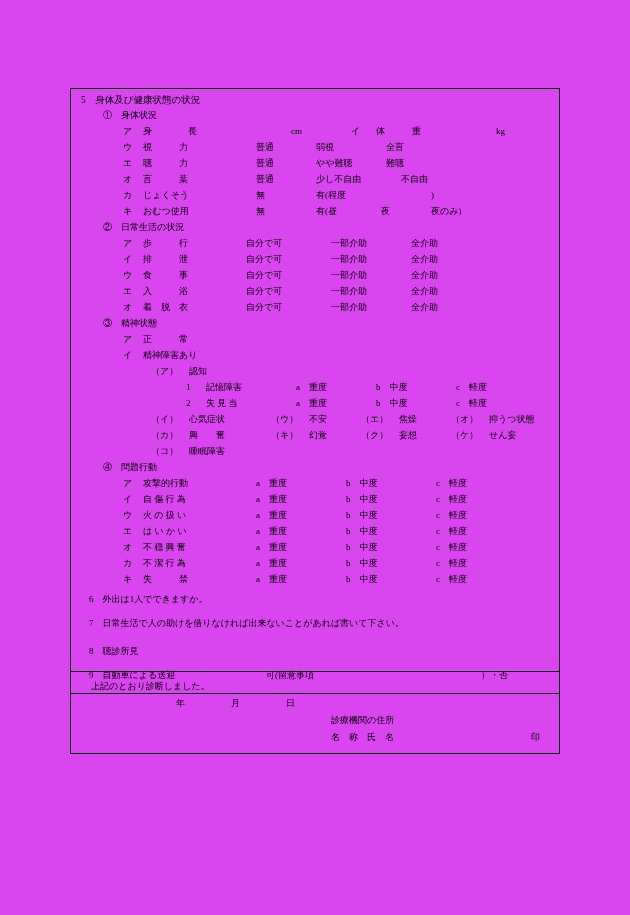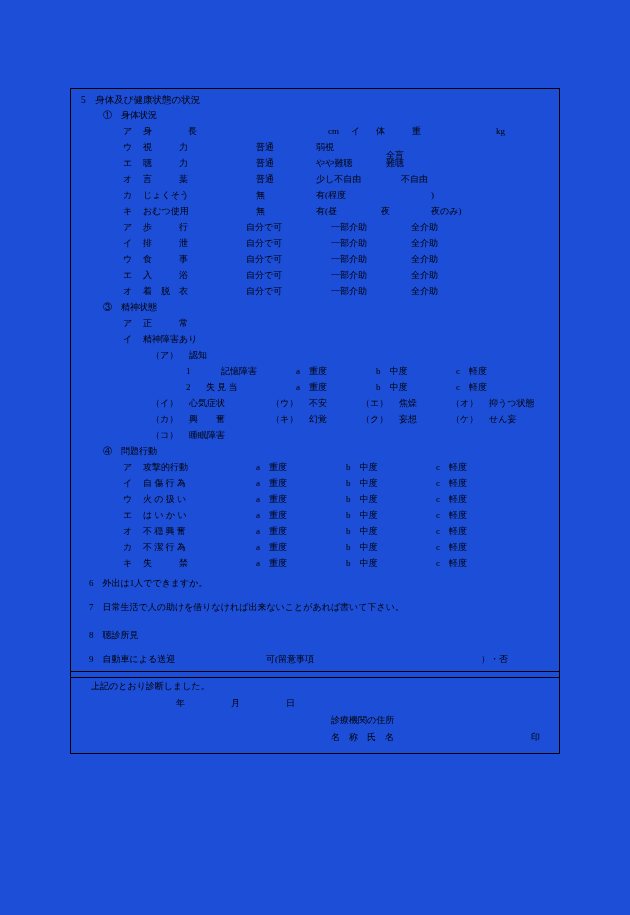--- a/index.html
+++ b/index.html
@@ -10,21 +10,21 @@
   body {
     width: 630px;
     height: 915px;
     font-family: "Liberation Serif", "DejaVu Serif", serif;
     color: #000;
   }
   .page {
     position: relative;
     width: 630px;
     height: 915px;
-    background: #1d4ed8;
+    background: #d946ef;
     box-sizing: border-box;
   }
   .form-box {
     position: absolute;
     left: 70px;
     top: 88px;
     width: 490px;
     border: 1px solid #000;
     box-sizing: border-box;
     padding: 7px 10px 6px 10px;
@@ -79,32 +79,32 @@
 
     <div class="head">5　身体及び健康状態の状況</div>
 
     <div class="row">
       <span class="t" style="left:22px;">①　身体状況</span>
     </div>
 
     <div class="row">
       <span class="t" style="left:42px;">ア</span>
       <span class="t" style="left:62px;">身　　　　長</span>
-      <span class="t" style="left:210px;margin-left:37px;">cm</span>
+      <span class="t" style="left:210px;">cm</span>
       <span class="t" style="left:270px;">イ</span>
       <span class="t" style="left:295px;">体　　　重</span>
       <span class="t" style="left:415px;">kg</span>
     </div>
 
     <div class="row">
       <span class="t" style="left:42px;">ウ</span>
       <span class="t" style="left:62px;">視　　　力</span>
       <span class="t" style="left:175px;">普通</span>
       <span class="t" style="left:235px;">弱視</span>
-      <span class="t" style="left:305px;margin-top:8px;">全盲</span>
+      <span class="t" style="left:305px;">全盲</span>
     </div>
 
     <div class="row">
       <span class="t" style="left:42px;">エ</span>
       <span class="t" style="left:62px;">聴　　　力</span>
       <span class="t" style="left:175px;">普通</span>
       <span class="t" style="left:235px;">やや難聴</span>
       <span class="t" style="left:305px;">難聴</span>
     </div>
 
@@ -126,20 +126,23 @@
 
     <div class="row">
       <span class="t" style="left:42px;">キ</span>
       <span class="t" style="left:62px;">おむつ使用</span>
       <span class="t" style="left:175px;">無</span>
       <span class="t" style="left:235px;">有(昼</span>
       <span class="t" style="left:300px;">夜</span>
       <span class="t" style="left:350px;">夜のみ)</span>
     </div>
 
+    <div class="row">
+      <span class="t" style="left:22px;">②　日常生活の状況</span>
+    </div>
 
     <div class="row">
       <span class="t" style="left:42px;">ア</span>
       <span class="t" style="left:62px;">歩　　　行</span>
       <span class="t" style="left:165px;">自分で可</span>
       <span class="t" style="left:250px;">一部介助</span>
       <span class="t" style="left:330px;">全介助</span>
     </div>
 
     <div class="row">
@@ -188,21 +191,21 @@
       <span class="t" style="left:62px;">精神障害あり</span>
     </div>
 
     <div class="row">
       <span class="t" style="left:70px;">（ア）</span>
       <span class="t" style="left:108px;">認知</span>
     </div>
 
     <div class="row">
       <span class="t" style="left:105px;">1</span>
-      <span class="t" style="left:125px;margin-left:15px;">記憶障害</span>
+      <span class="t" style="left:125px;">記憶障害</span>
       <span class="t" style="left:215px;">a　重度</span>
       <span class="t" style="left:295px;">b　中度</span>
       <span class="t" style="left:375px;">c　軽度</span>
     </div>
 
     <div class="row">
       <span class="t" style="left:105px;">2</span>
       <span class="t" style="left:125px;text-align:center;">失 見 当</span>
       <span class="t" style="left:215px;">a　重度</span>
       <span class="t" style="left:295px;">b　中度</span>

